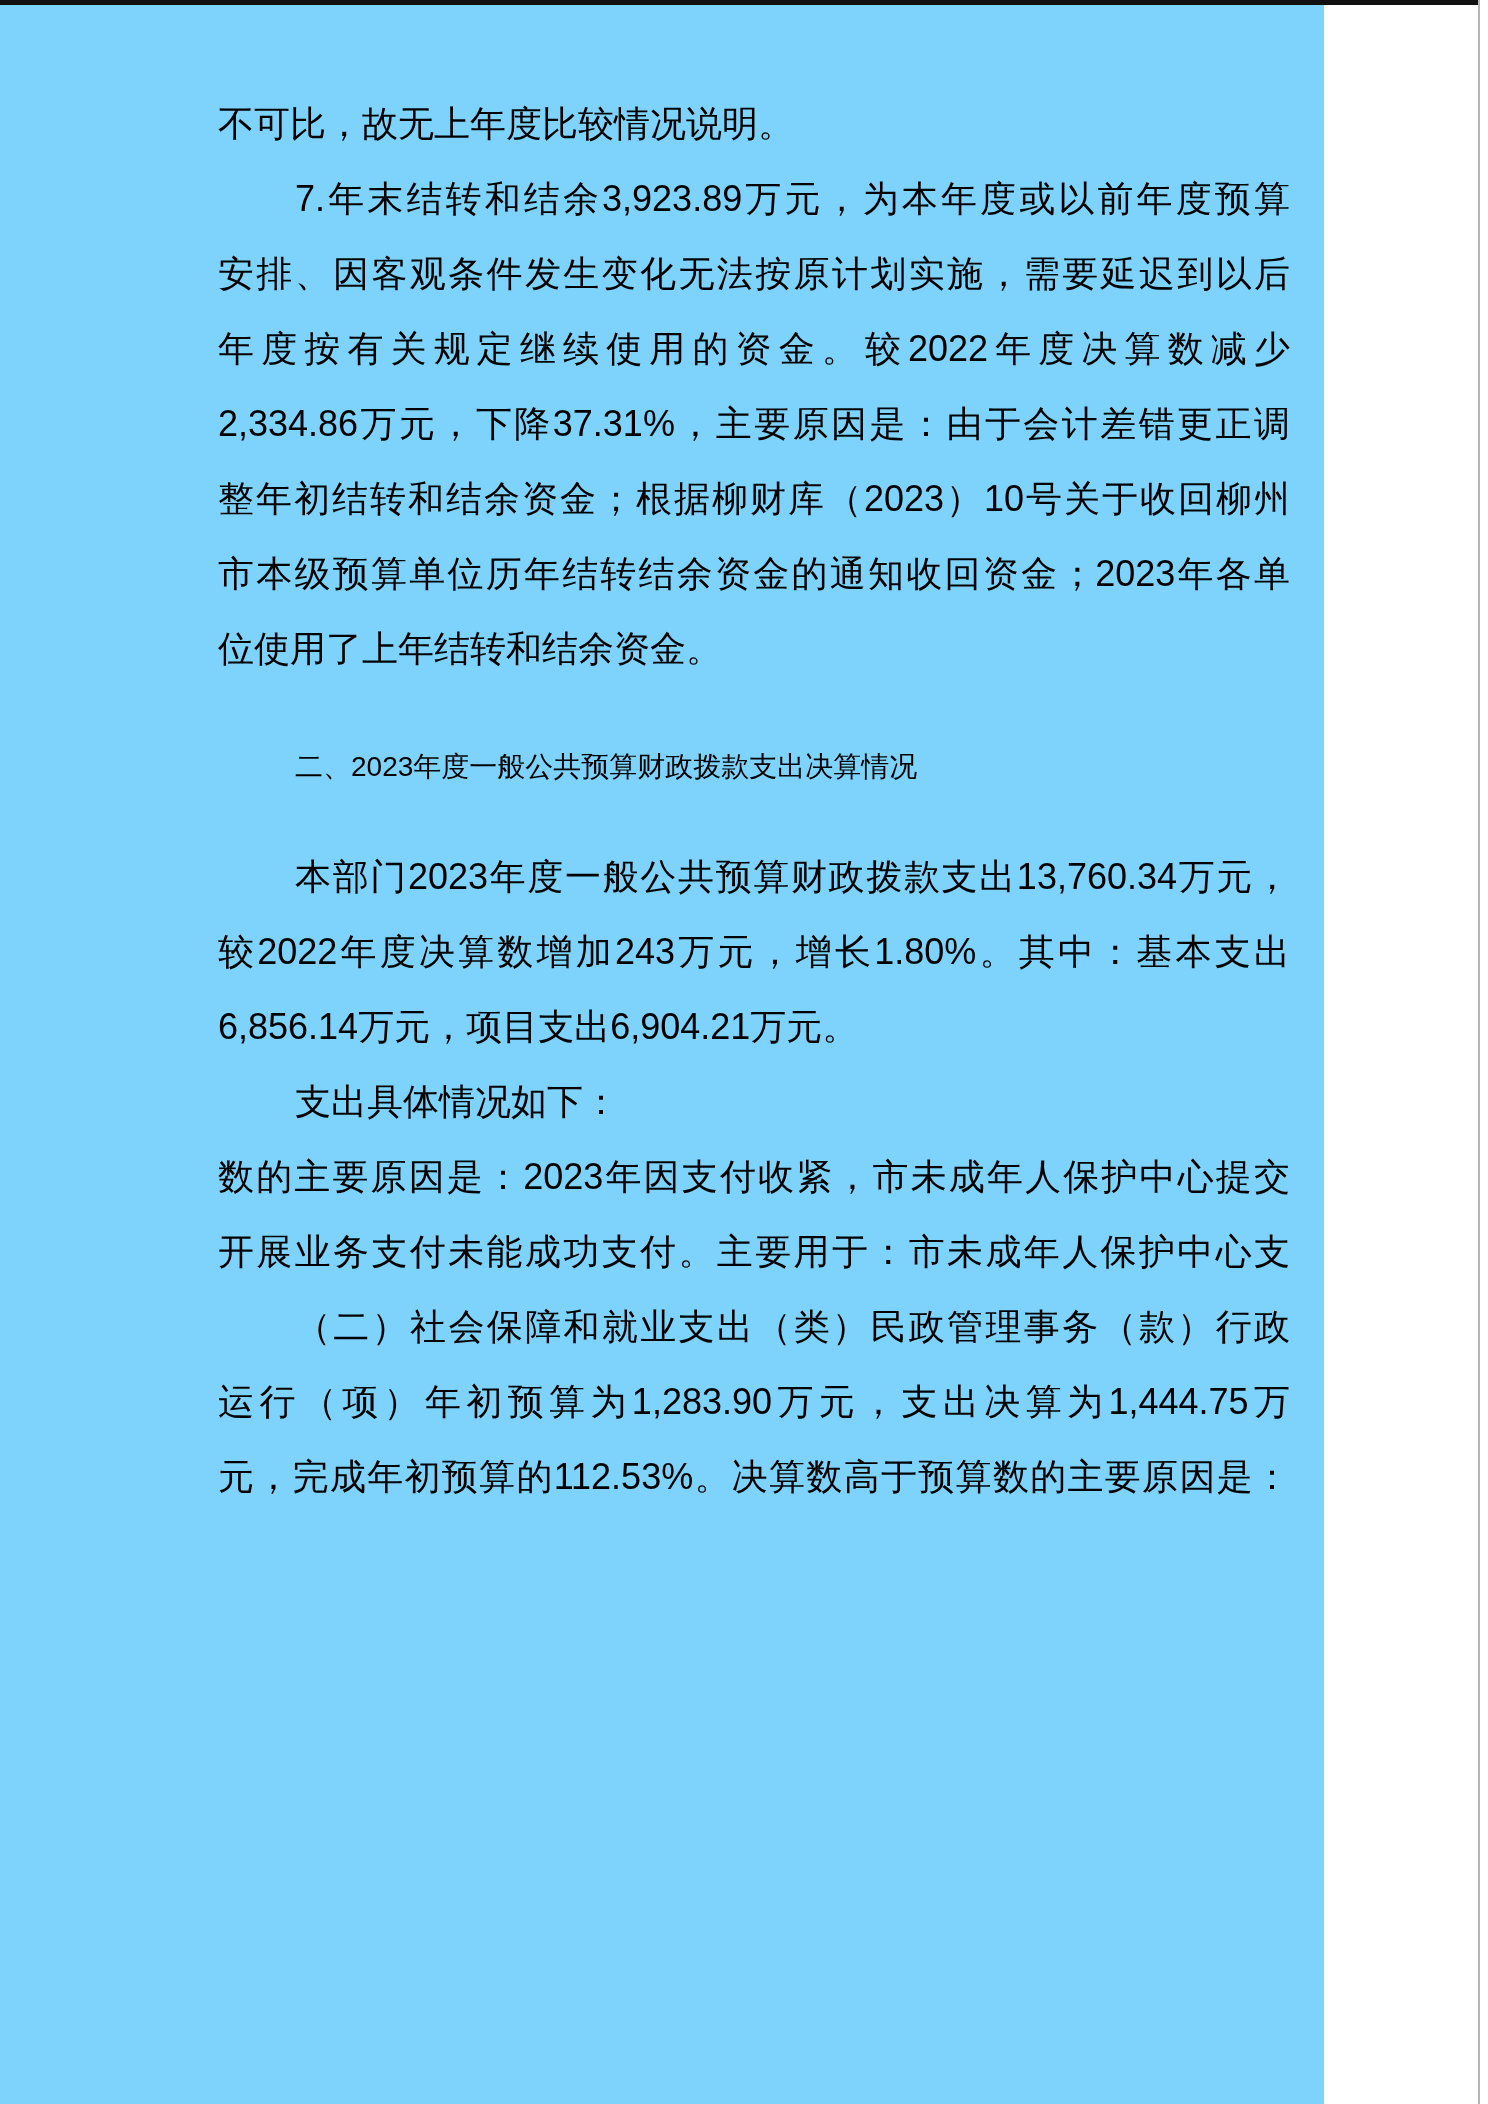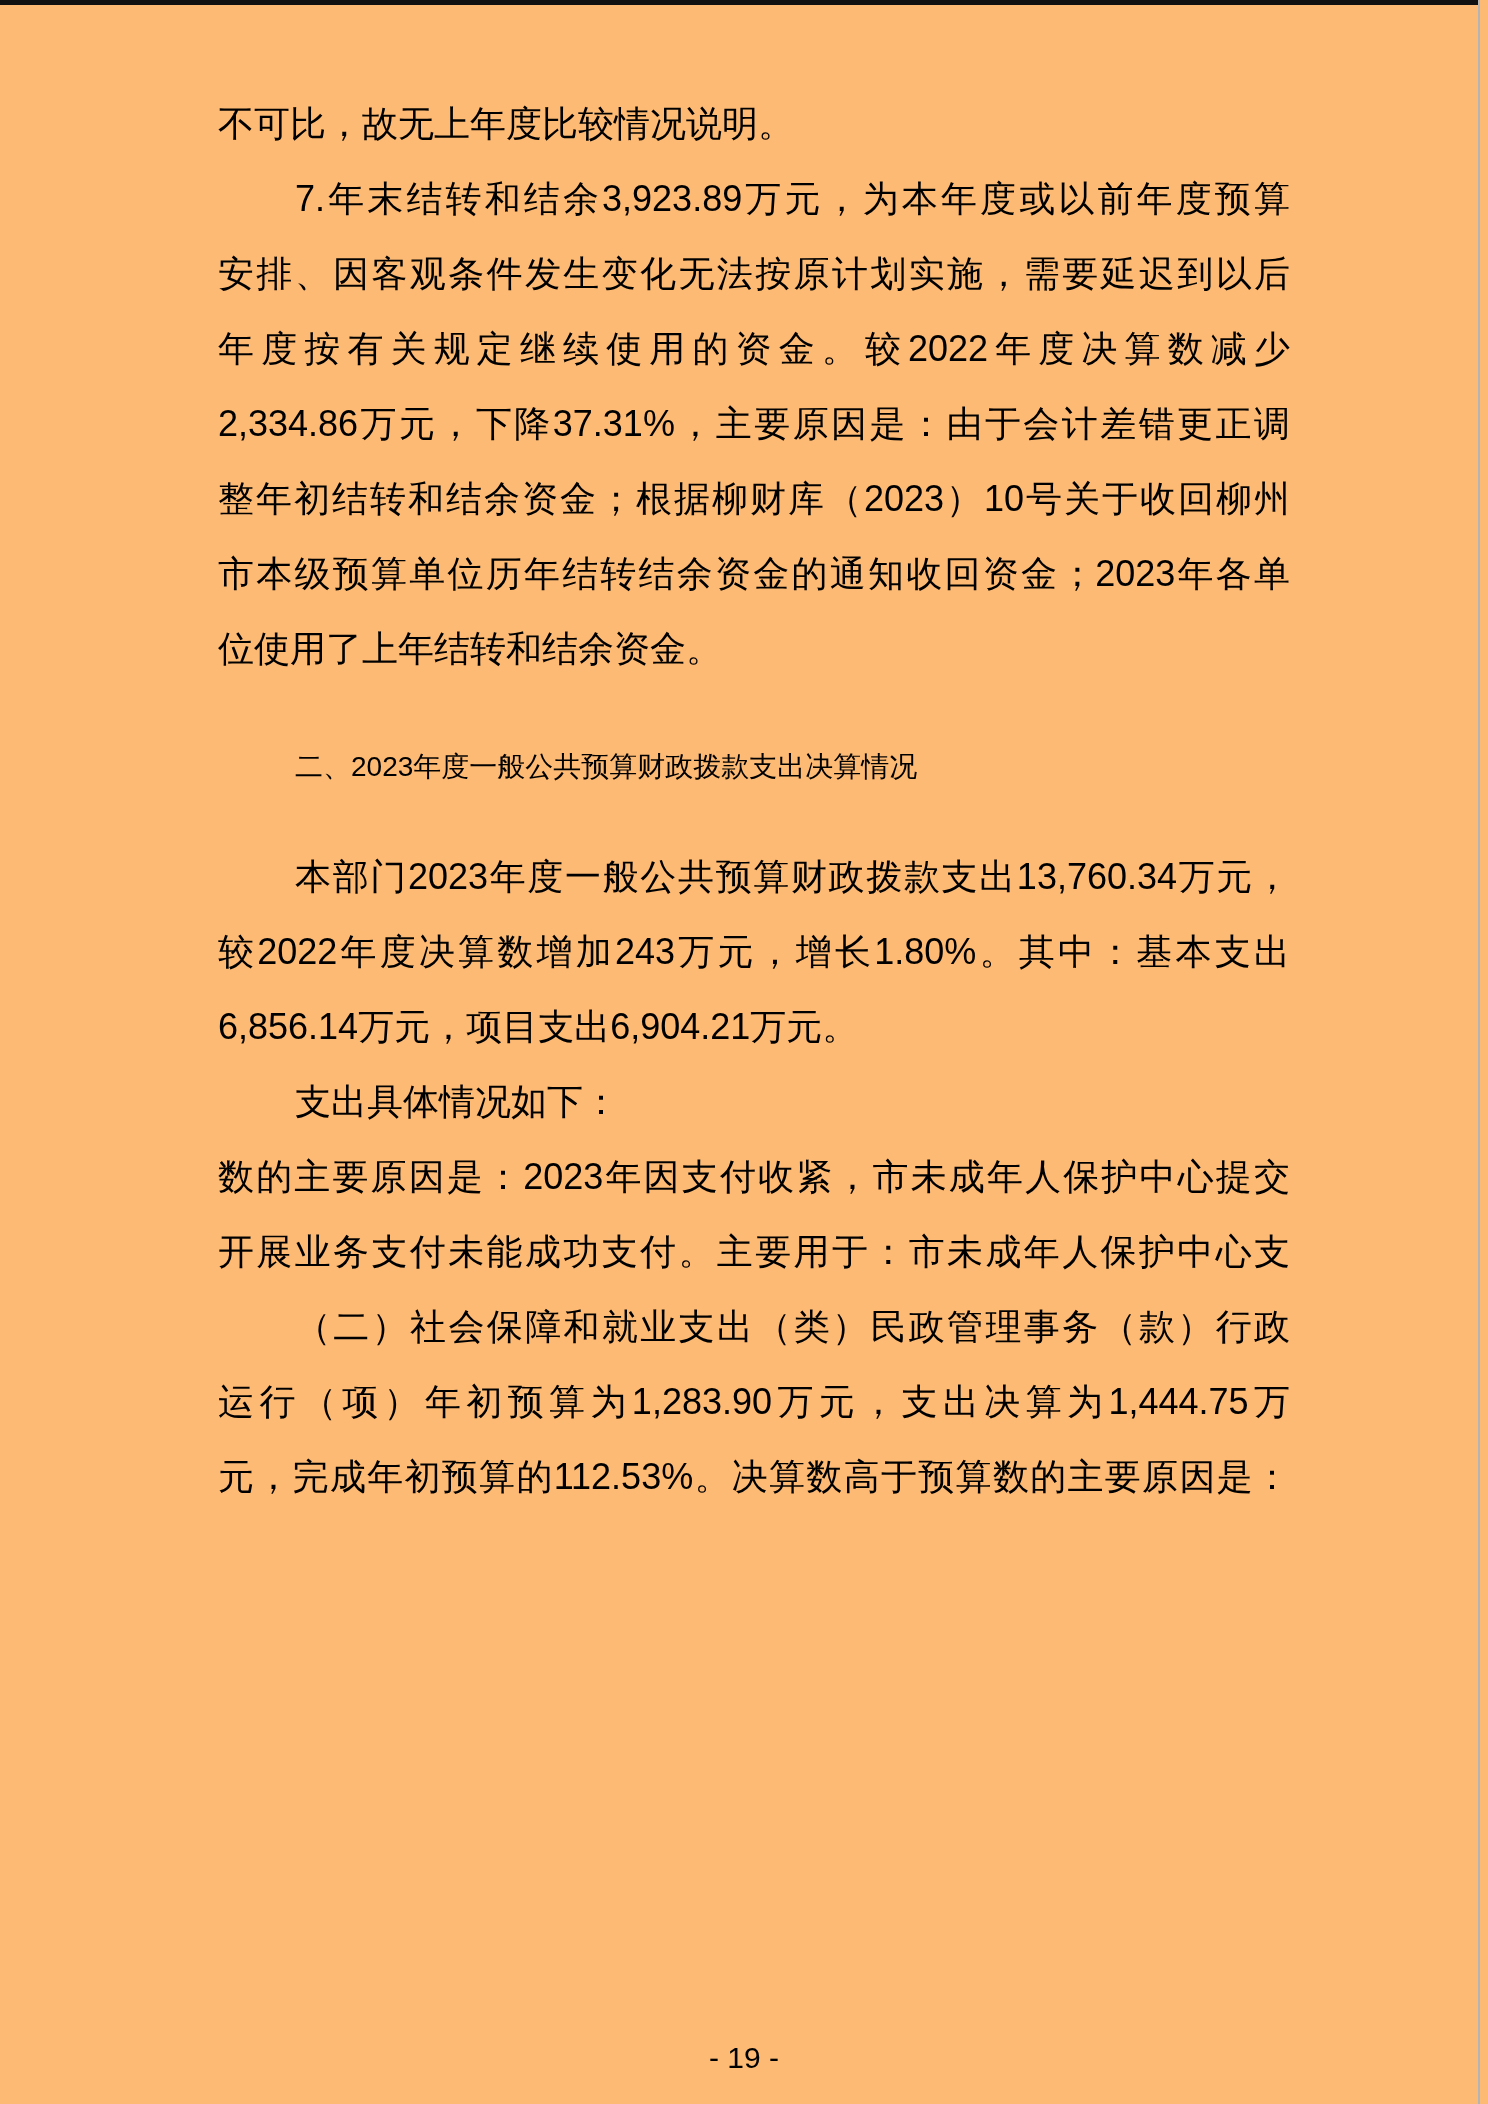--- a/index.html
+++ b/index.html
@@ -7,23 +7,23 @@
     padding: 0;
     width: 1488px;
     height: 2104px;
     background: #ffffff;
     overflow: hidden;
     font-family: "Liberation Sans", "DejaVu Sans", sans-serif;
     color: #000000;
   }
   .page {
     position: relative;
-    width: 1488px;
+    width: 1324px;
     height: 2104px;
-    background: #fdba74;
+    background: #7dd3fc;
   }
   .top-border {
     position: absolute;
     left: 0;
     top: 0;
     width: 1480px;
     height: 5px;
     background: #111111;
   }
   .right-edge {
@@ -104,14 +104,13 @@
       <div>
         <div class="line">数的主要原因是：2023年因支付收紧，市未成年人保护中心提交</div>
         <div class="line">开展业务支付未能成功支付。主要用于：市未成年人保护中心支</div>
       </div>
       <div>
         <div class="line first">（二）社会保障和就业支出（类）民政管理事务（款）行政</div>
         <div class="line">运行（项）年初预算为1,283.90万元，支出决算为1,444.75万</div>
         <div class="line">元，完成年初预算的112.53%。决算数高于预算数的主要原因是：</div>
       </div>
     </div>
-  <div class="footer">- 19 -</div>
 </div>
 
 </body></html>

